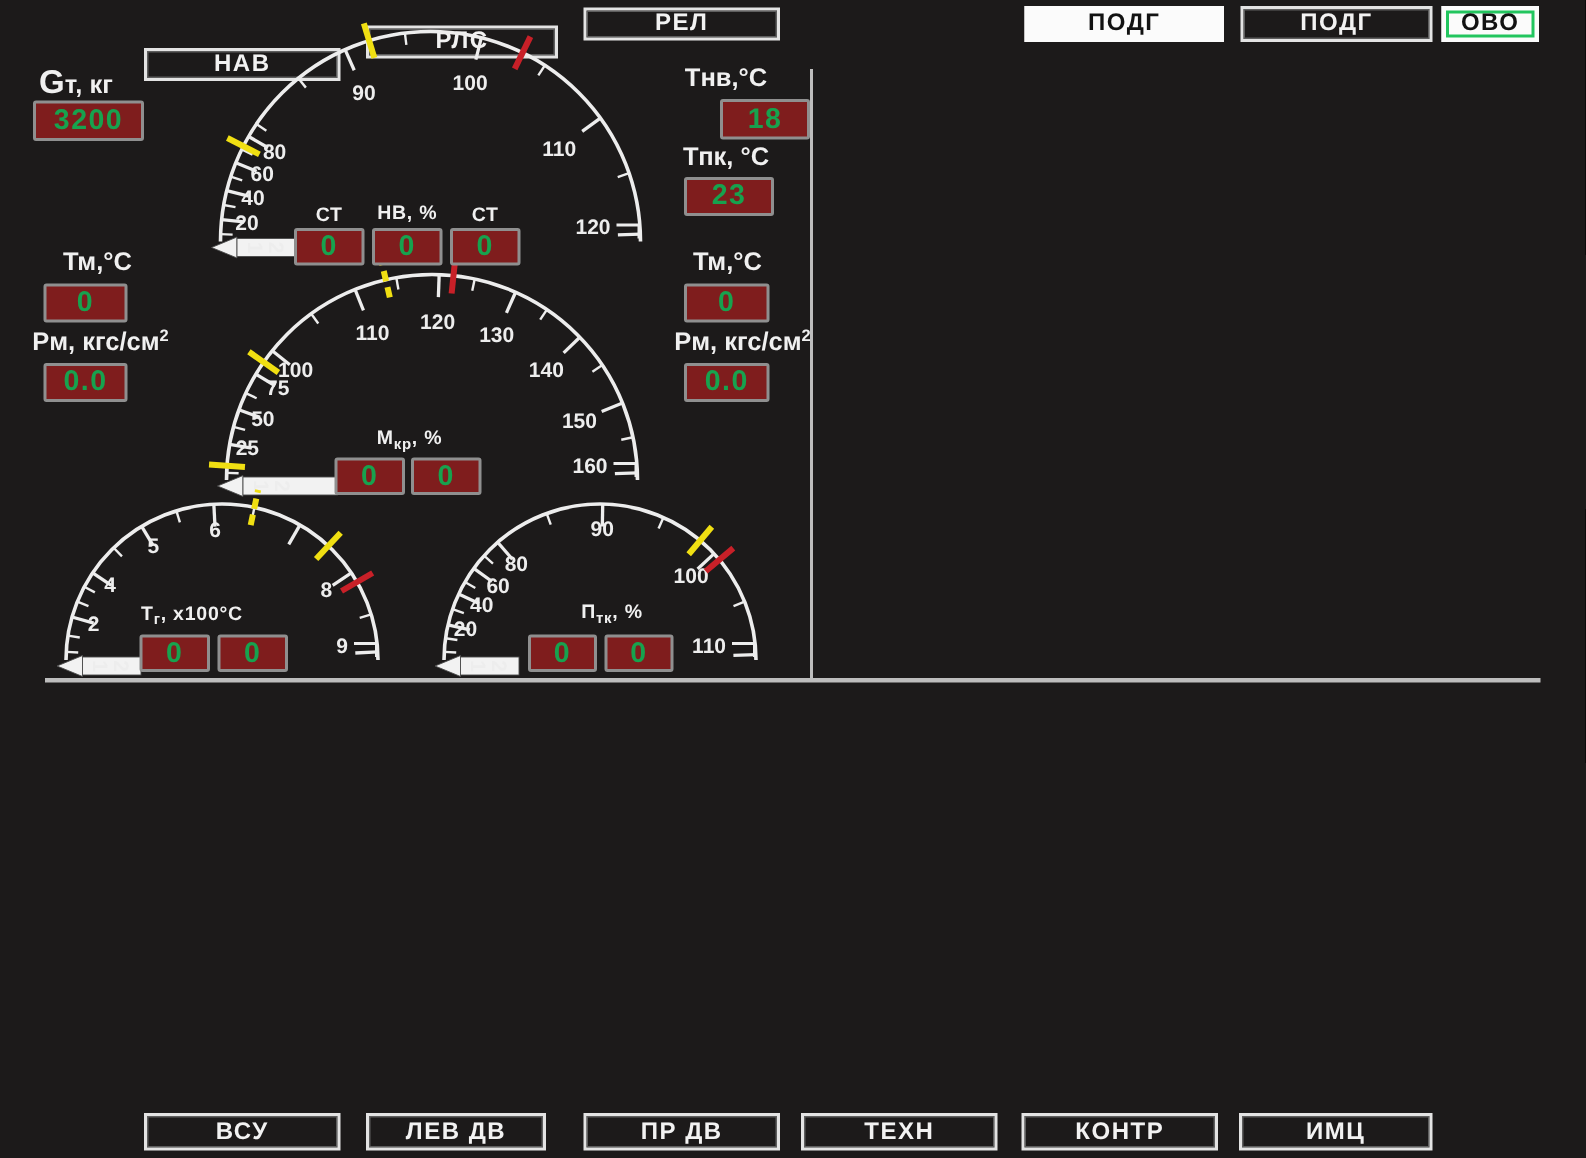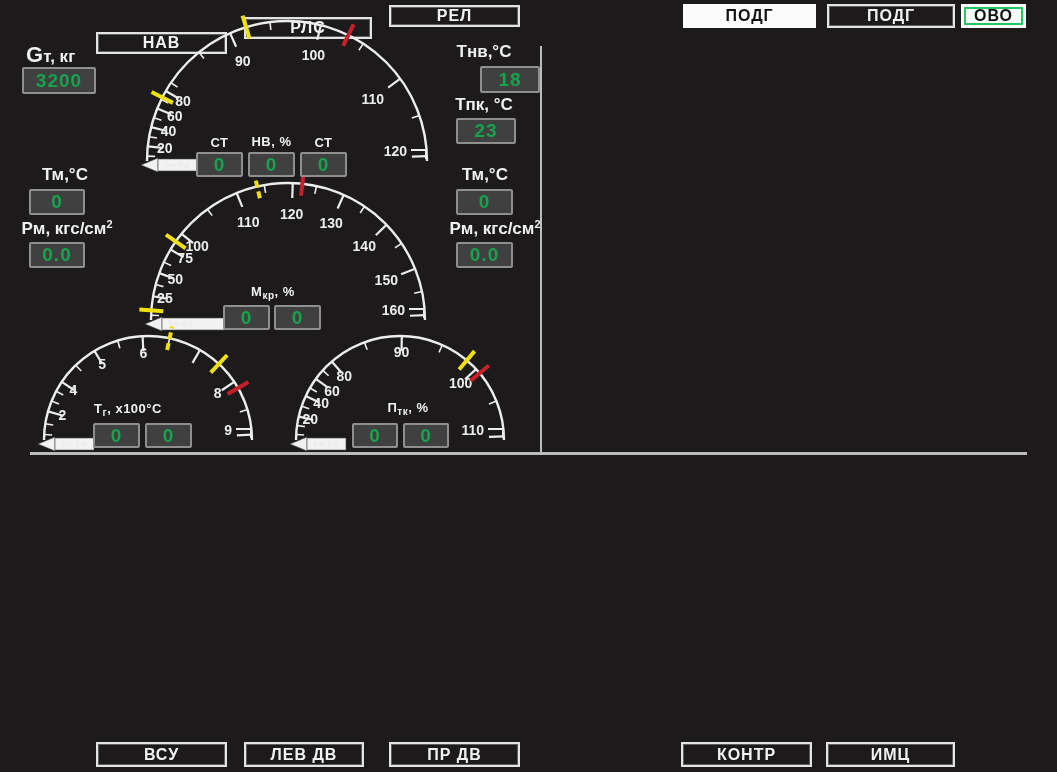--- a/index.html
+++ b/index.html
@@ -19,21 +19,21 @@
   
   .plabel{position:absolute;color:#f0f0f0;font-weight:bold;font-size:17px;
           text-align:center;white-space:nowrap;}
   .glabel{position:absolute;color:#f0f0f0;font-weight:bold;font-size:13px;
           text-align:center;white-space:nowrap;letter-spacing:.5px;}
   .bigG{font-size:22px;}
   .subm{font-size:10px;vertical-align:-3px;}
   .supm{font-size:11px;vertical-align:6px;}
 
   
-  .vbox{position:absolute;box-sizing:border-box;background:#404040;
+  .vbox{position:absolute;box-sizing:border-box;background:#7f1d1d;
         border:2px solid #8f8f8f;border-radius:2px;color:#17a24e;
         font-weight:bold;font-size:19px;letter-spacing:1px;
         display:flex;align-items:center;justify-content:center;}
 
   .divider{position:absolute;background:#bdbdbd;}
   #gauge-layer{position:absolute;left:0;top:0;}
   svg text{font-family:"Liberation Sans",sans-serif;font-weight:bold;font-size:14px;fill:#ededed;}
 </style>
 </head>
 <body>
@@ -255,15 +255,16 @@
 
   <div class="glabel" style="left:368px;top:400px;width:80px;">
     <span>П</span><span class="subm">тк</span><span>, %</span>
   </div>
   <div class="vbox" style="left:352px;top:423px;width:46px;height:25px;">0</div>
   <div class="vbox" style="left:403px;top:423px;width:46px;height:25px;">0</div>
 
   <div class="btn" style="left:96px;top:742px;width:131px;height:25px;">ВСУ</div>
   <div class="btn" style="left:244px;top:742px;width:120px;height:25px;">ЛЕВ ДВ</div>
   <div class="btn" style="left:389px;top:742px;width:131px;height:25px;">ПР ДВ</div>
+  <div class="btn" style="left:534px;top:742px;width:131px;height:25px;">ТЕХН</div>
   <div class="btn" style="left:681px;top:742px;width:131px;height:25px;">КОНТР</div>
   <div class="btn" style="left:826px;top:742px;width:129px;height:25px;">ИМЦ</div>
 </div>
 
 </body></html>

